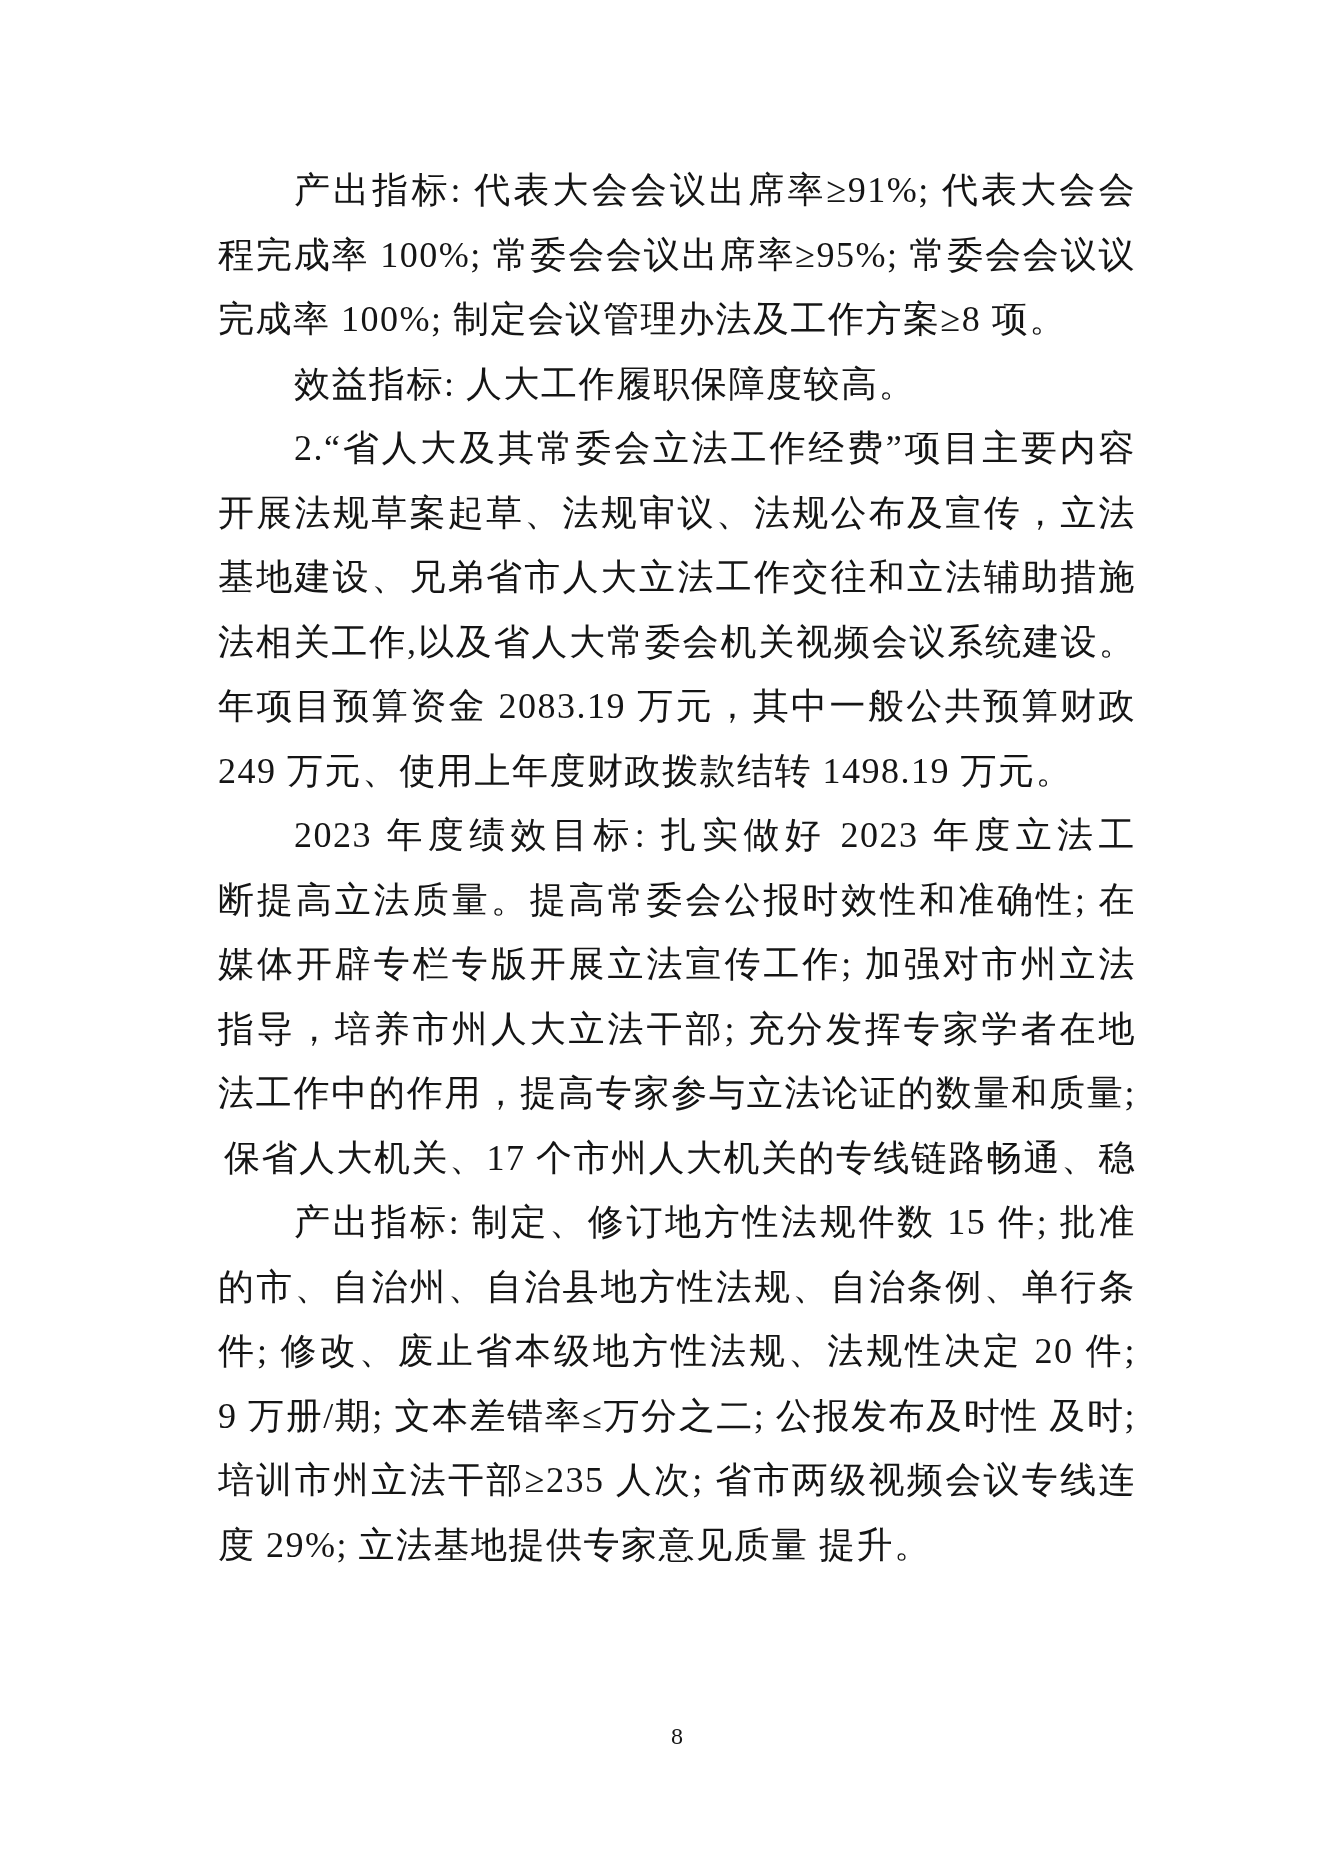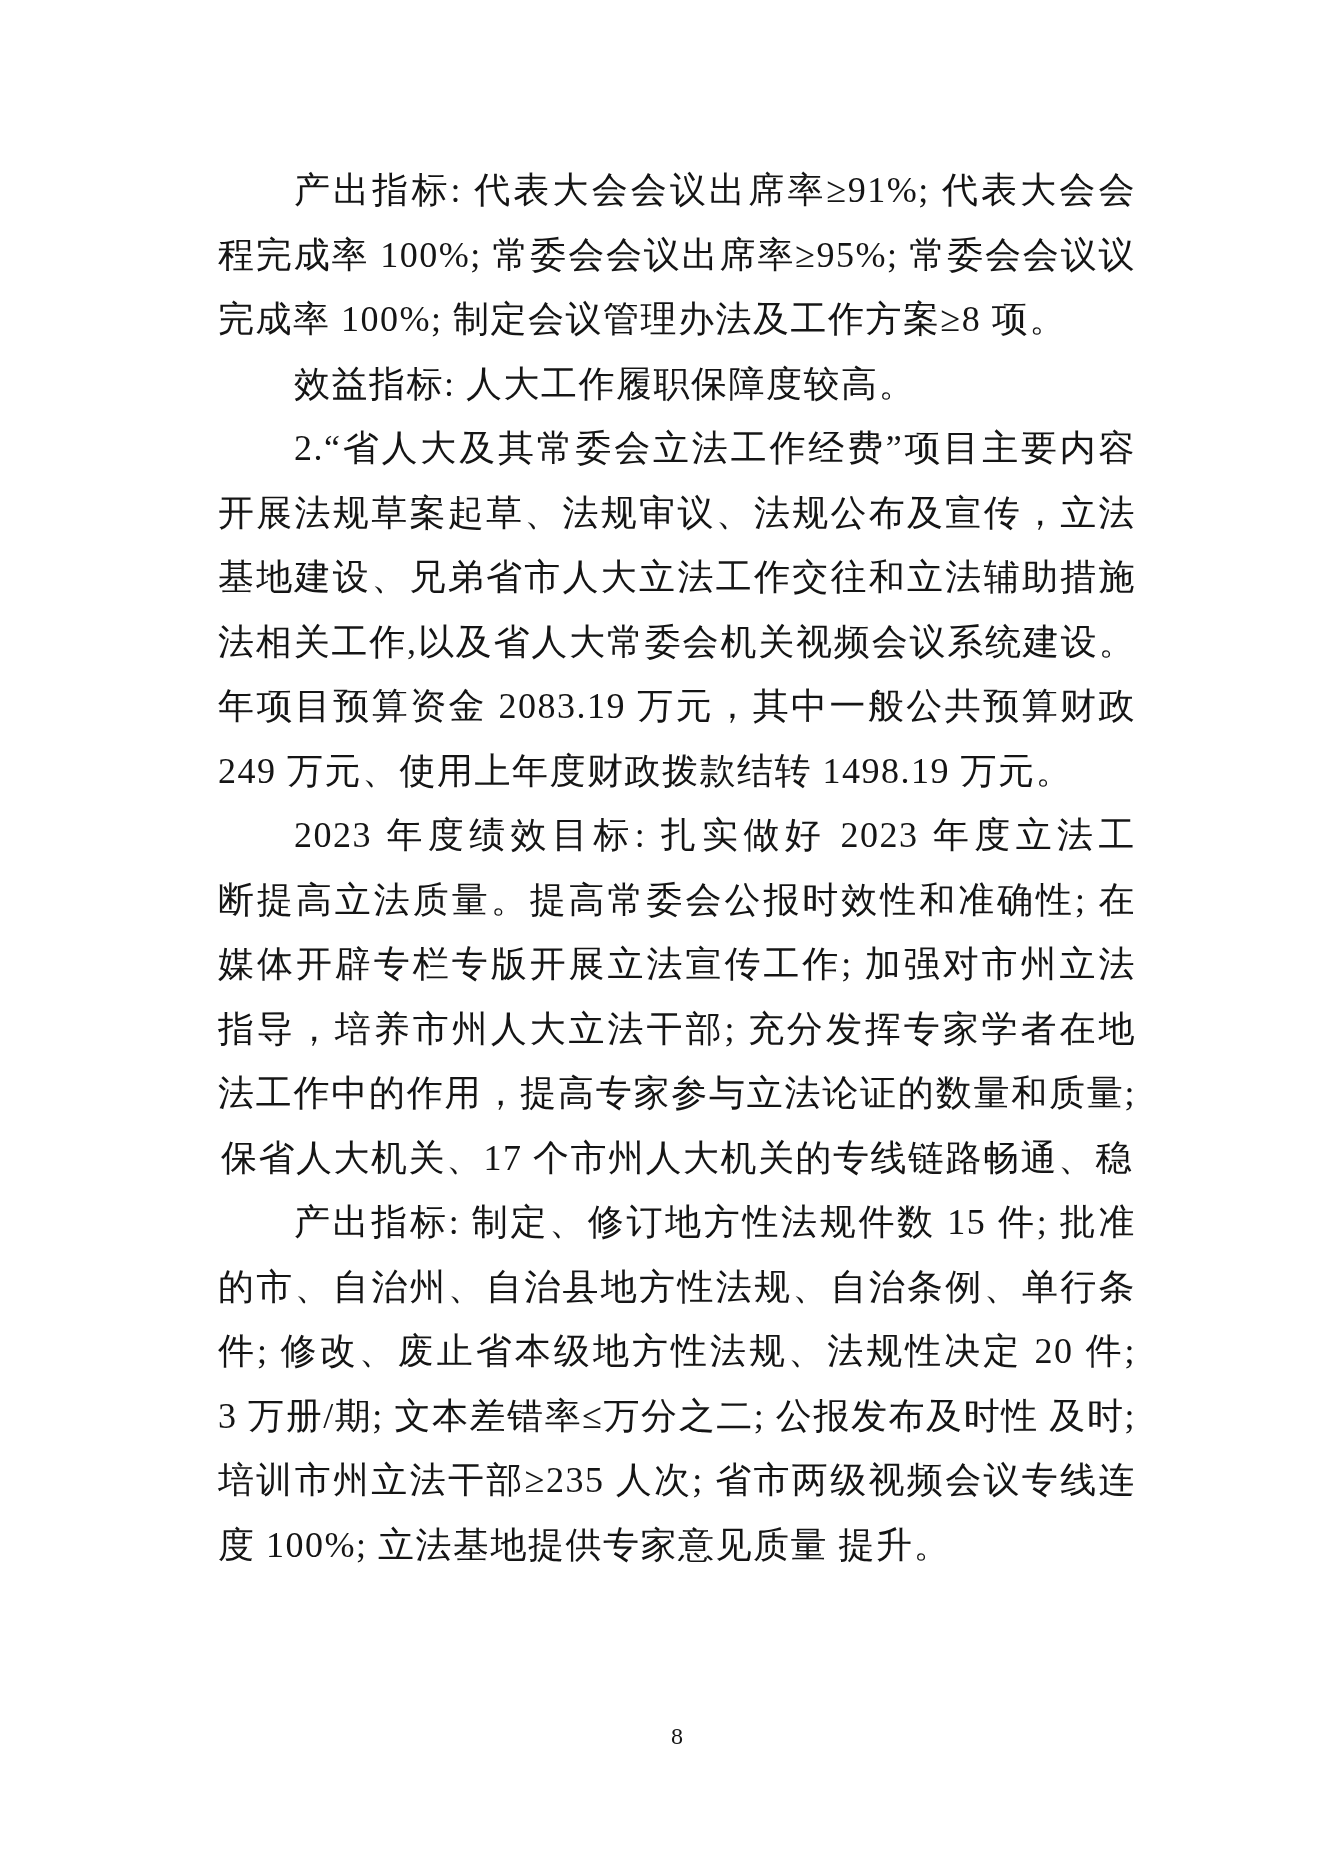--- a/index.html
+++ b/index.html
@@ -30,21 +30,21 @@
     letter-spacing: 1.5px;
     text-align: justify;
     text-align-last: justify;
     overflow: hidden;
     white-space: normal;
   }
   .line.indent {
     text-indent: 76px;
   }
   .line.para-end {
-    text-align: center;
+    text-align: right;
     text-align-last: left;
   }
   .page-number {
     position: absolute;
     left: 218px;
     top: 1718px;
     width: 918px;
     text-align: center;
     font-size: 24px;
     line-height: 36px;
@@ -68,18 +68,18 @@
       <div class="line para-end">249 万元、使用上年度财政拨款结转 1498.19 万元。</div>
       <div class="line indent">2023 年度绩效目标: 扎实做好 2023 年度立法工作，不</div>
       <div class="line">断提高立法质量。提高常委会公报时效性和准确性; 在主流</div>
       <div class="line">媒体开辟专栏专版开展立法宣传工作; 加强对市州立法工作</div>
       <div class="line">指导，培养市州人大立法干部; 充分发挥专家学者在地方立</div>
       <div class="line">法工作中的作用，提高专家参与立法论证的数量和质量; 确</div>
       <div class="line para-end">保省人大机关、17 个市州人大机关的专线链路畅通、稳定。</div>
       <div class="line indent">产出指标: 制定、修订地方性法规件数 15 件; 批准设区</div>
       <div class="line">的市、自治州、自治县地方性法规、自治条例、单行条例 16</div>
       <div class="line">件; 修改、废止省本级地方性法规、法规性决定 20 件; 专家</div>
-      <div class="line">3 万册/期; 文本差错率≤万分之二; 公报发布及时性 及时;</div>
+      <div class="line">9 万册/期; 文本差错率≤万分之二; 公报发布及时性 及时;</div>
       <div class="line">培训市州立法干部≥235 人次; 省市两级视频会议专线连通</div>
-      <div class="line para-end">度 100%; 立法基地提供专家意见质量 提升。</div>
+      <div class="line para-end">度 29%; 立法基地提供专家意见质量 提升。</div>
     </div>
   <div class="page-number">8</div>
 </div>
 
 </body></html>

